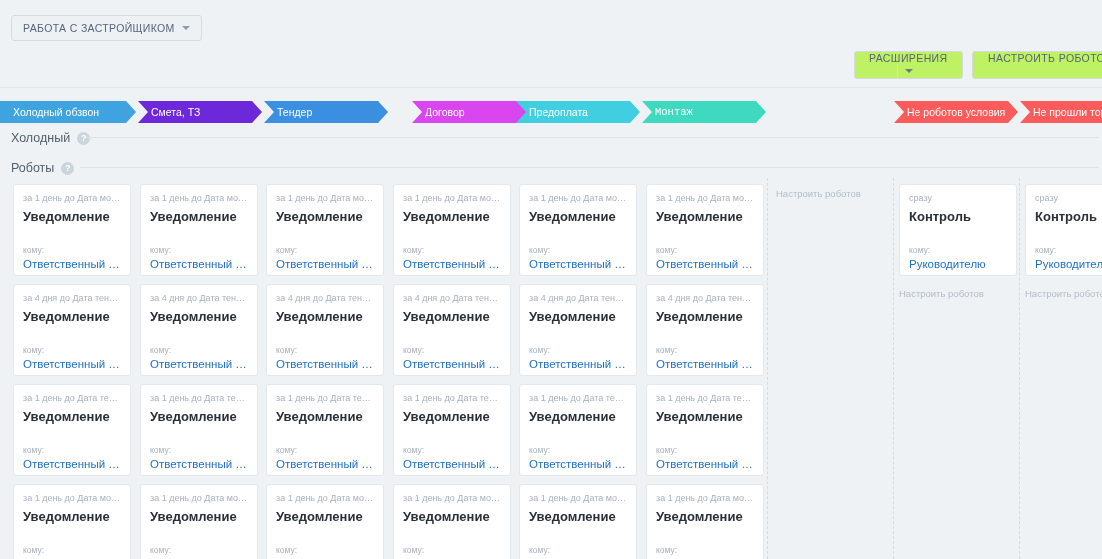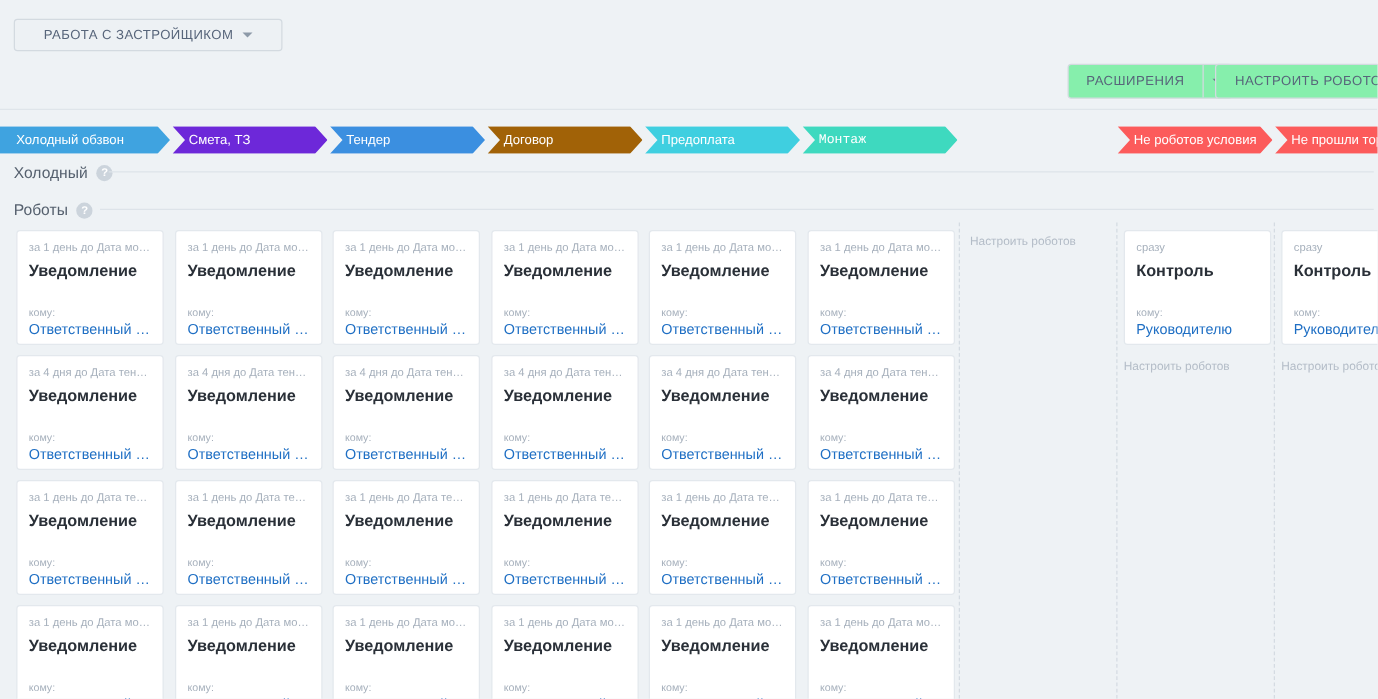--- a/index.html
+++ b/index.html
@@ -9,34 +9,34 @@
     font-family: "Liberation Sans", "DejaVu Sans", sans-serif;
     overflow: hidden;
   }
   #app { position: relative; width: 1102px; height: 559px; }
 
   
   .topbar { position: absolute; left: 0; top: 0; width: 1102px; height: 88px; }
   .pipeline-select {
     position: absolute; left: 11px; top: 15px; height: 26px;
     display: flex; align-items: center; gap: 7px;
-    padding: 0 23px;
+    padding: 0 11px;
     background: #edf1f4; border: 1px solid #d3dae0; border-radius: 3px;
     color: #57657a; font-size: 10.5px; letter-spacing: .35px;
     text-transform: uppercase; cursor: pointer; white-space: nowrap;
   }
   .caret { width: 0; height: 0; border-left: 4px solid transparent;
            border-right: 4px solid transparent; border-top: 4px solid #8d9aa8; }
   .caret.thin { border-top-color: #6c7a8a; }
 
   .btn {
     position: absolute; height: 28px; display: flex; align-items: center;
-    background: #86efac; border: 1px solid #d3dae0; border-radius: 3px;
+    background: #bef264; border: 1px solid #d3dae0; border-radius: 3px;
     color: #57657a; font-size: 10.5px; letter-spacing: .4px;
-    text-transform: uppercase; cursor: pointer; white-space: nowrap;
+    text-transform: uppercase; cursor: pointer; white-space: nowrap; flex-direction: column;
   }
   #ext-btn { left: 854px; top: 51px; }
   #ext-btn .lbl { padding: 0 14px; }
   #ext-btn .split {
     width: 23px; height: 100%; display: flex; align-items: center;
     justify-content: center; border-left: 1px solid #d3dae0;
   }
   #robots-btn { left: 972px; top: 51px; padding: 0 15px; }
 
   .topbar-sep { position: absolute; left: 0; top: 87px; width: 1102px;
@@ -112,21 +112,21 @@
       <span>НАСТРОИТЬ РОБОТОВ</span>
     </div>
 
     <div class="topbar-sep"></div>
   </div>
 
   <div class="stages" id="stages">
       <div class="stage first" style="left: 0px; width: 136px; background: rgb(63, 163, 224);"><span>Холодный обзвон</span></div>
       <div class="stage" style="left: 138px; width: 124px; background: #6d28d9;"><span>Смета, ТЗ</span></div>
       <div class="stage" style="left: 264px; width: 124px; background: rgb(59, 143, 224);"><span>Тендер</span></div>
-      <div class="stage" style="left: 390px; width: 124px; background: #a16207;"><span>Договор</span></div>
+      <div class="stage" style="left: 412px; width: 124px; background: #d946ef;"><span>Договор</span></div>
       <div class="stage" style="left: 516px; width: 124px; background: rgb(63, 207, 224);"><span>Предоплата</span></div>
       <div class="stage" style="left: 642px; width: 124px; background: rgb(62, 217, 191); font-family: Liberation Mono, monospace;"><span>Монтаж</span></div>
       <div class="stage" style="left: 894px; width: 124px; background: rgb(252, 91, 91);"><span>Не роботов условия</span></div>
       <div class="stage" style="left: 1020px; width: 124px; background: rgb(252, 91, 91);"><span>Не прошли торги</span></div>
     </div>
 
   <div class="section" id="sec-triggers">
     <span class="name">Холодный</span>
     <span class="help">?</span>
   </div>

